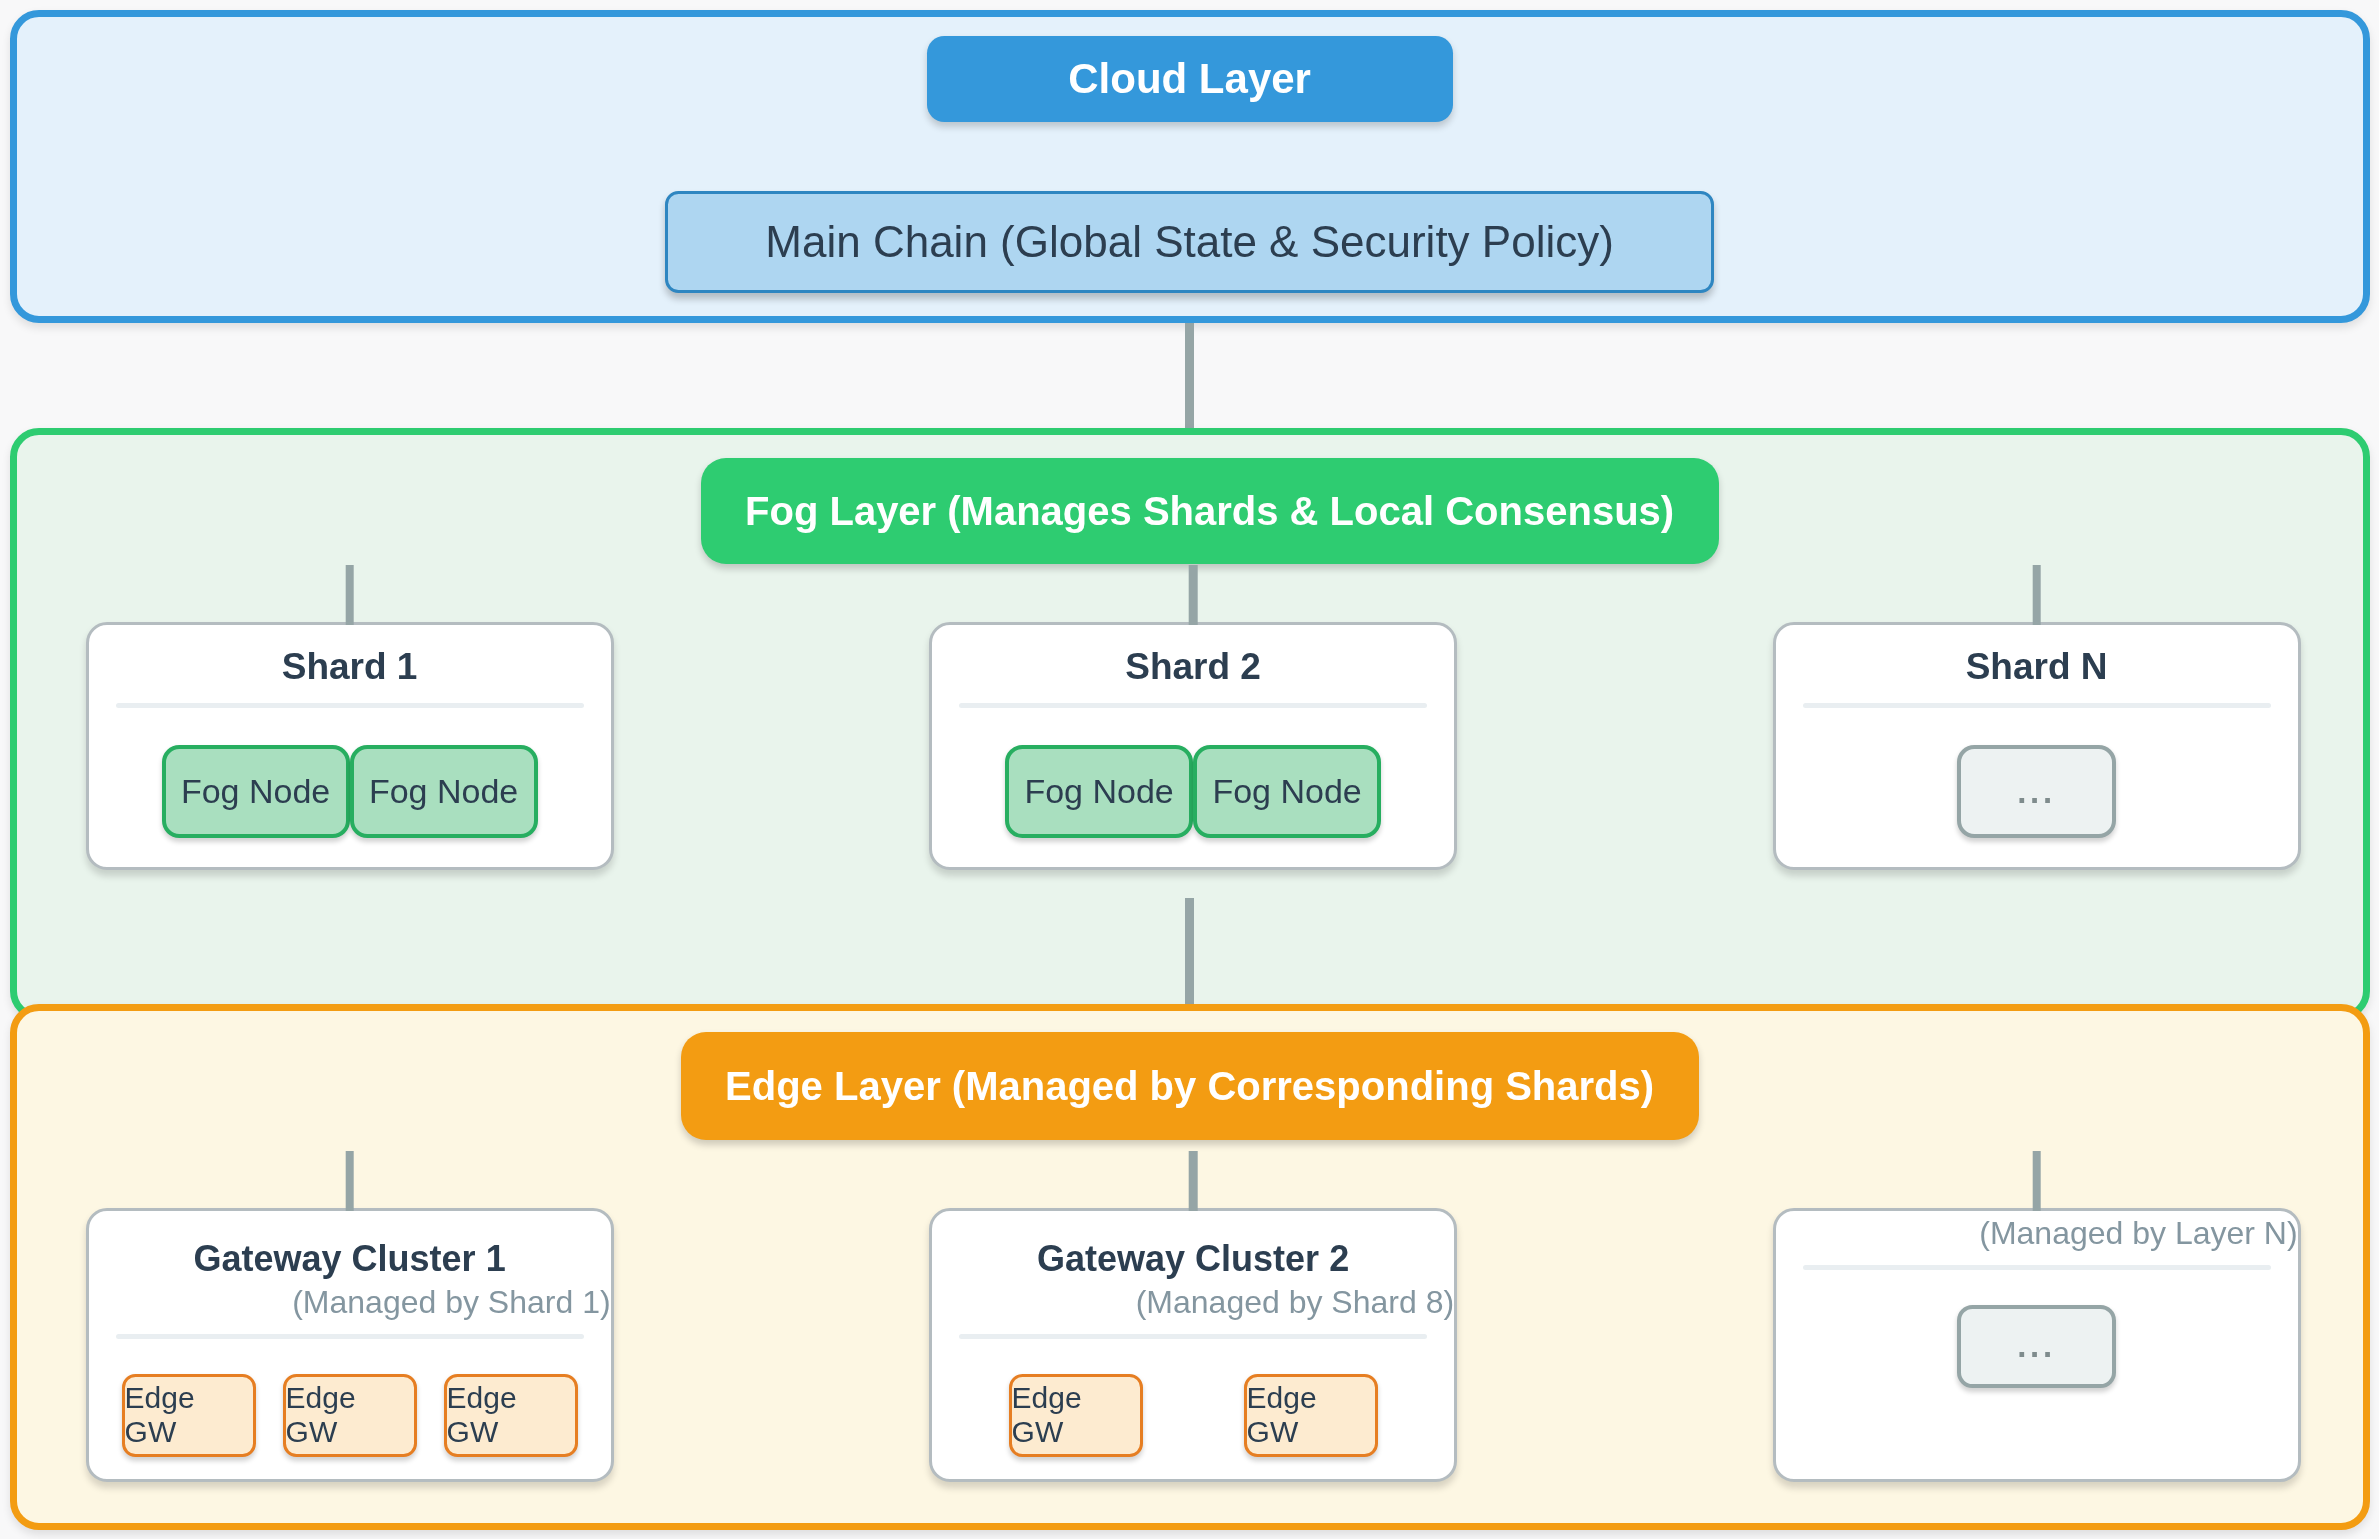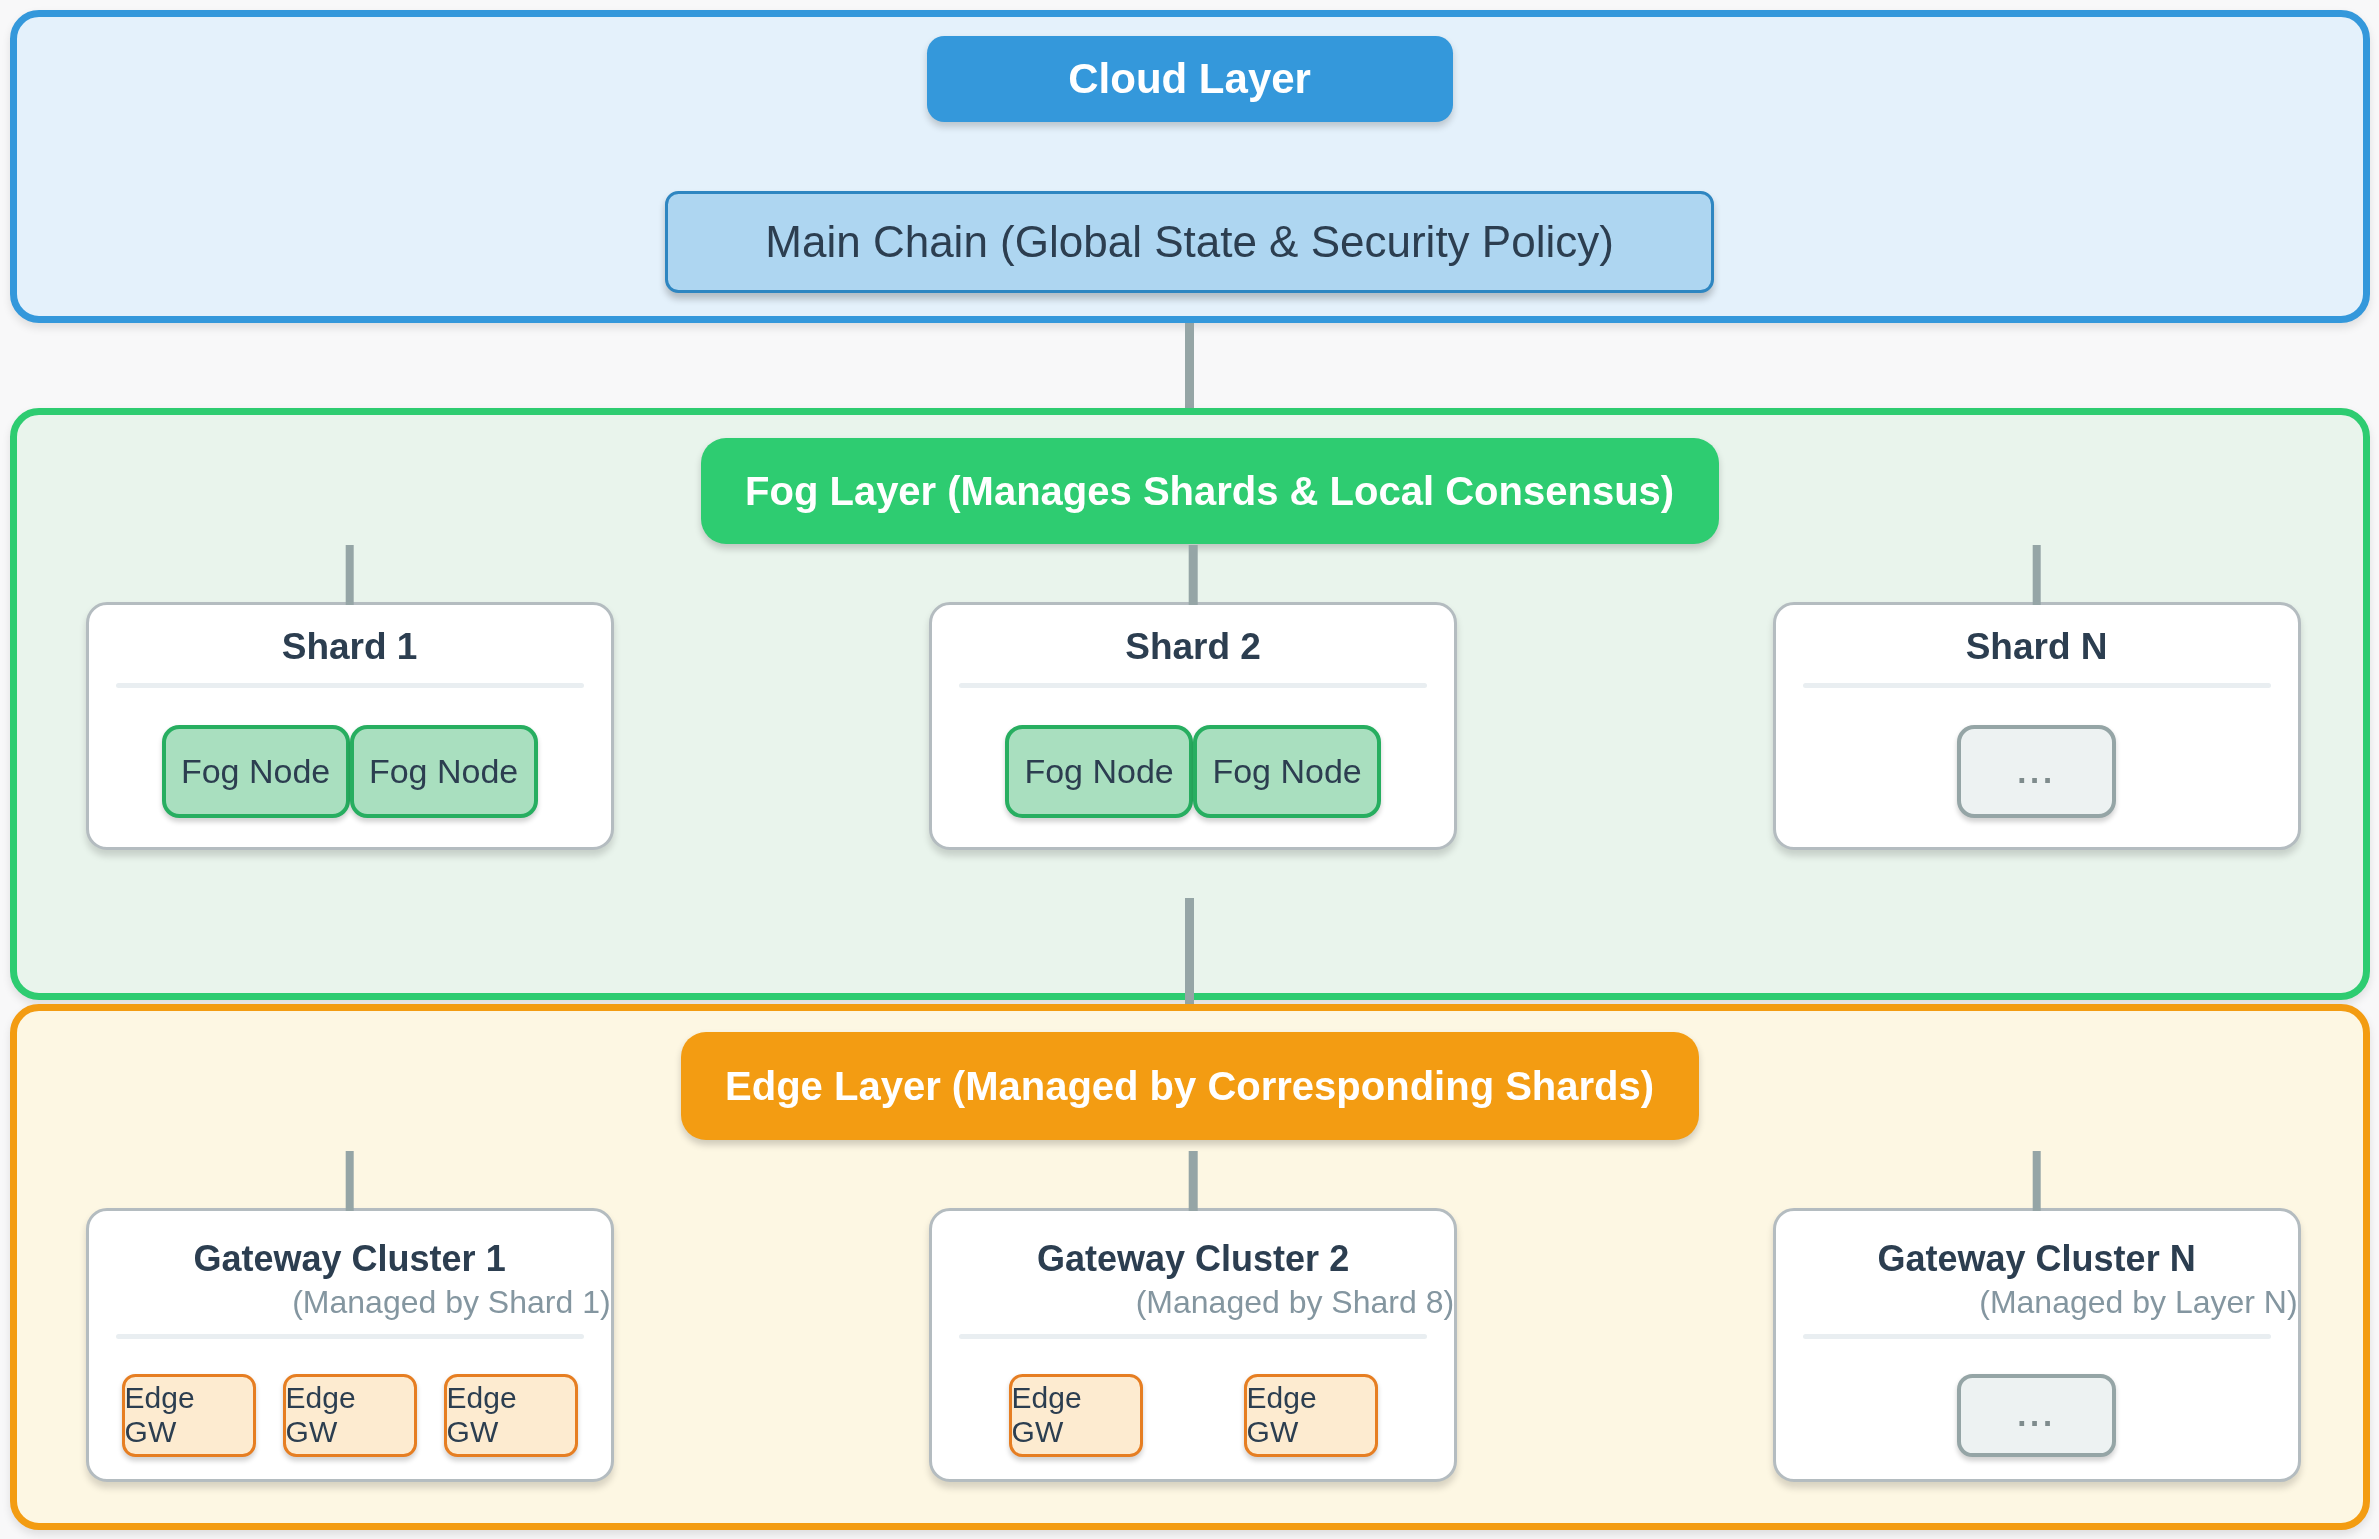--- a/index.html
+++ b/index.html
@@ -11,21 +11,21 @@
   }
   #canvas { position: relative; width: 2380px; height: 1540px; overflow: hidden; }
 
   
   .layer {
     position: absolute; left: 9.6px; width: 2360px;
     box-sizing: border-box; border-radius: 29px;
     border: 7.7px solid; box-shadow: 0 4.8px 8.6px rgba(0,0,0,0.10);
   }
   .layer-cloud { top: 9.6px;   height: 313px; border-color: #3498db; background: #e4f1fb; }
-  .layer-fog   { top: 408px;  height: 592px; border-color: #2ecc71; background: #e9f4ec; padding-left: 40px; }
+  .layer-fog   { top: 428px;  height: 592px; border-color: #2ecc71; background: #e9f4ec; padding-left: 40px; }
   .layer-edge  { top: 1004px; height: 526px; border-color: #f39c12; background: #fdf7e3; }
 
   
   .connector {
     position: absolute; left: 1185px; width: 8.6px; background: #95a5a6;
   }
   .connector.c1 { top: 323px; height: 105px; }
   .connector.c2 { top: 898px; height: 106px; }
 
   
@@ -188,21 +188,20 @@
         <div class="card-subtitle">(Managed by Shard 8)</div>
         <div class="divider"></div>
         <div class="nodes wide-gap">
           <div class="node node-edge">Edge GW</div>
           <div class="node node-edge">Edge GW</div>
         </div>
       </div>
 
       <div class="card card-edge">
         <div class="stub"></div>
-        <div class="card-title">Gateway Cluster N</div>
         <div class="card-subtitle">(Managed by Layer N)</div>
         <div class="divider"></div>
         <div class="nodes">
           <div class="node node-more">...</div>
         </div>
       </div>
 
     </div>
   </div>
 

